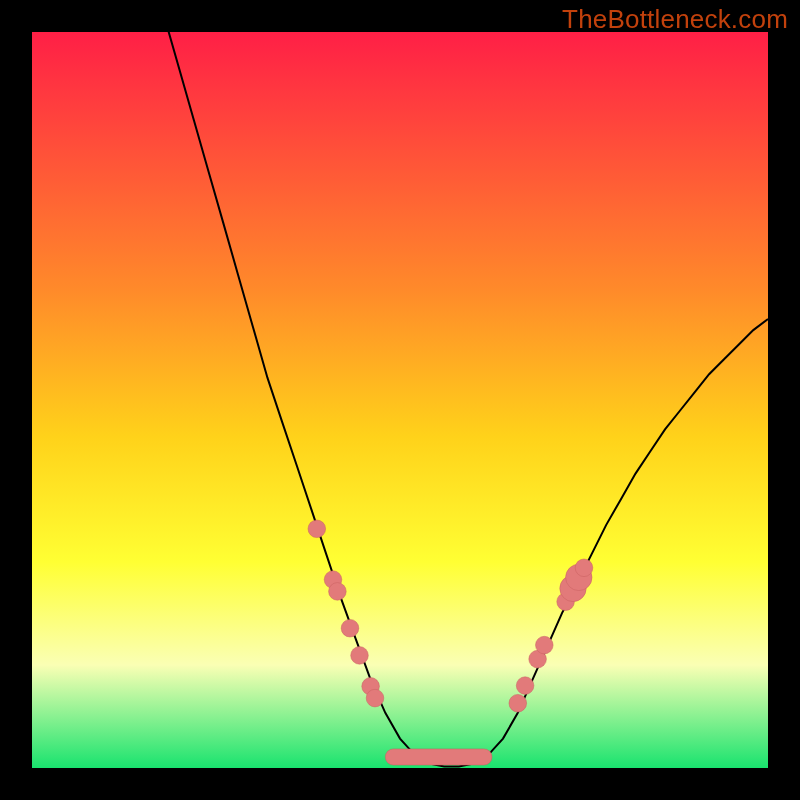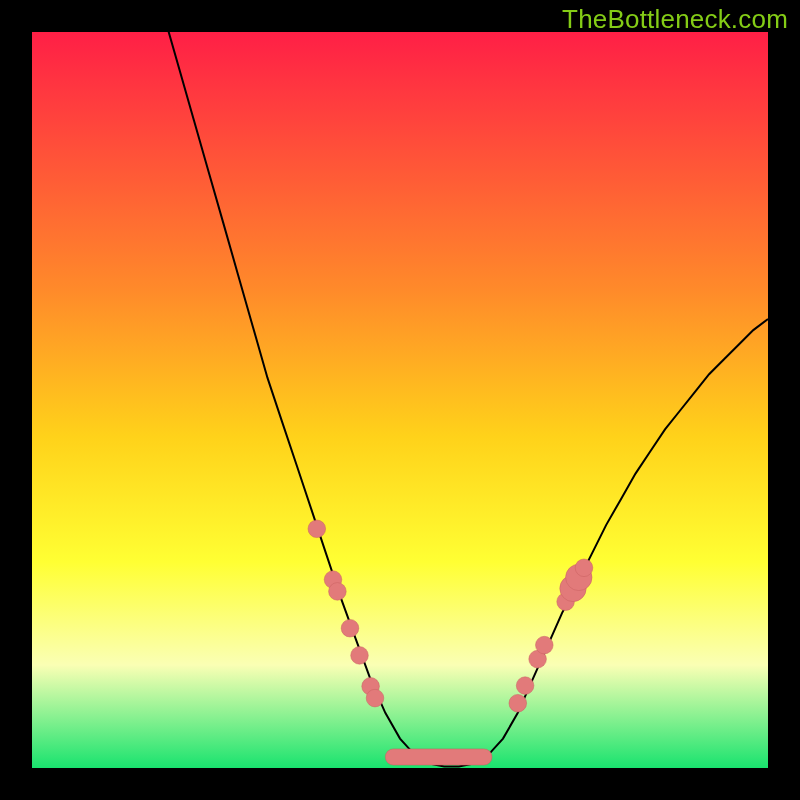--- a/index.html
+++ b/index.html
@@ -31,21 +31,21 @@
     display: block;
     width: 736px;
     height: 736px;
   }
   .watermark {
     position: absolute;
     top: 4px;
     right: 12px;
     font-size: 26px;
     font-weight: 400;
-    color: #84cc16;
+    color: #c2410c;
     letter-spacing: 0.2px;
     user-select: none;
   }
 </style>
 </head>
 <body>
 
 <div class="frame">
 
   <div class="watermark">TheBottleneck.com</div>

